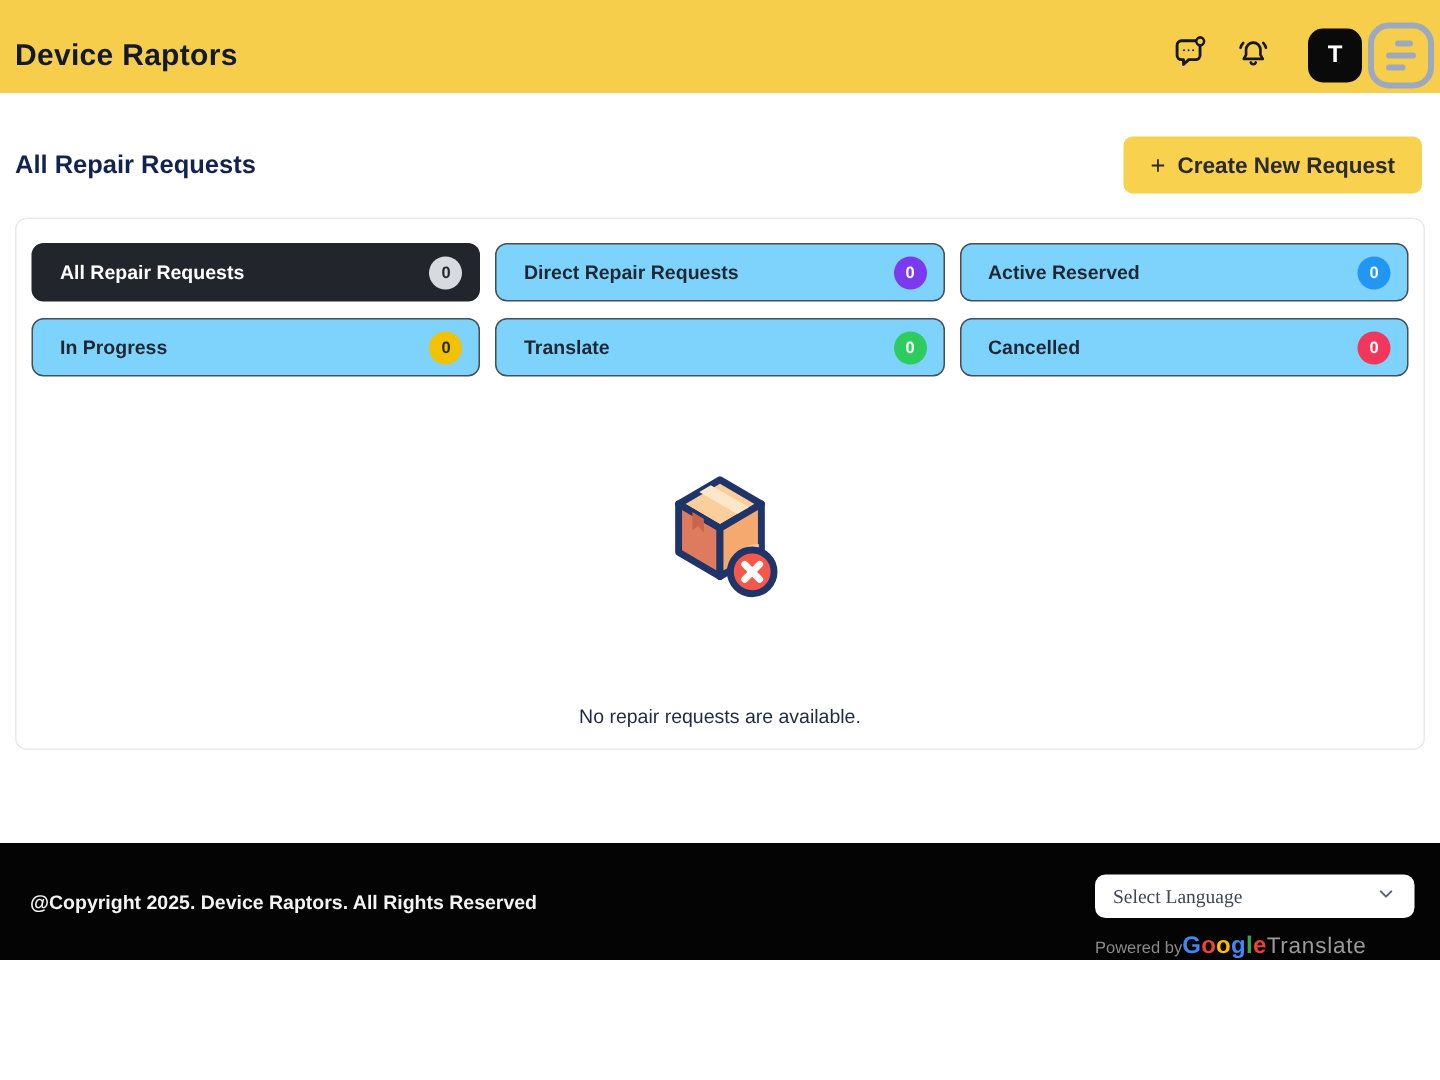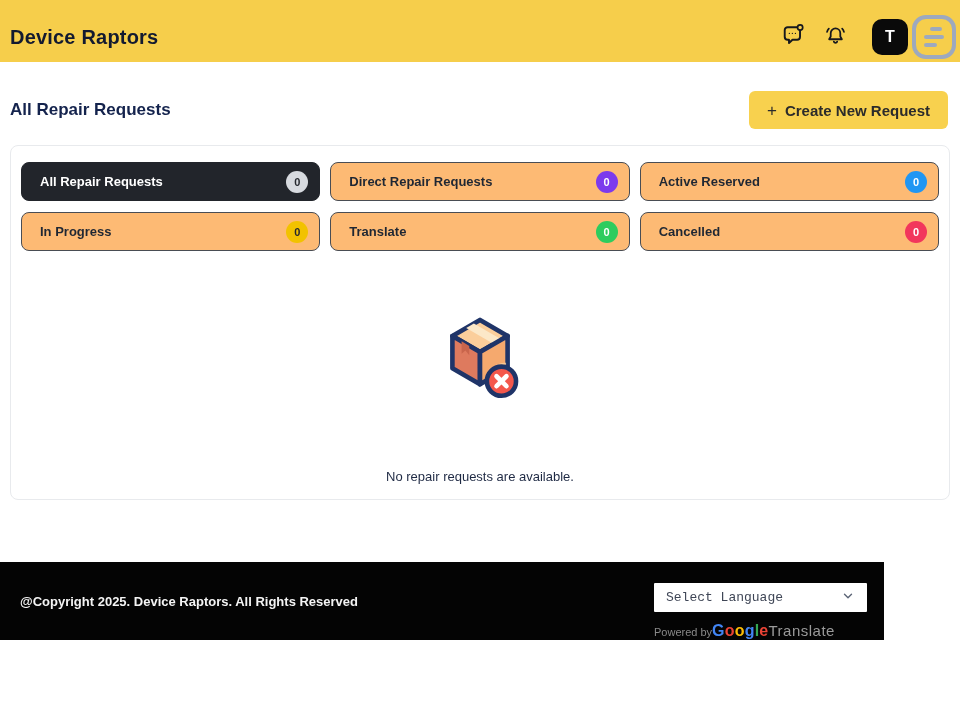--- a/index.html
+++ b/index.html
@@ -26,40 +26,40 @@
   .page-title { font-size:17px; font-weight:800; color:#14234D; }
   .create-btn { background:#F8D14E; border:none; border-radius:6px; height:38px; padding:0 18px;
                 font-family:inherit; font-size:15px; font-weight:600; color:#2B2B2B; cursor:pointer;
                 display:flex; align-items:center; gap:8px; }
   .create-plus { font-size:17px; font-weight:500; line-height:1; }
 
   
   .card { margin:16px 10px 0 10px; background:#fff; border:1px solid #E8EAED; border-radius:8px;
           height:355px; padding:16px 10px; }
   .tabs-grid { display:grid; grid-template-columns:1fr 1fr 1fr; gap:11px 10px; }
-  .tab { height:39px; border-radius:8px; border:1px solid #494D54; background:#fdba74; cursor:pointer;
+  .tab { height:39px; border-radius:8px; border:1px solid #494D54; background:#7dd3fc; cursor:pointer;
          display:flex; align-items:center; justify-content:space-between; padding:0 11px 0 18px;
          font-family:inherit; }
   .tab .tab-label { font-size:13px; font-weight:700; color:#1F2733; }
   .tab.active { background:#22252B; border-color:#22252B; }
   .tab.active .tab-label { color:#ffffff; }
   .badge { min-width:22px; height:22px; border-radius:50%; display:flex; align-items:center; justify-content:center;
            font-size:11px; font-weight:700; }
 
   
   .empty { display:flex; flex-direction:column; align-items:center; margin-top:58px; }
   .empty-msg { margin-top:56px; font-size:13px; color:#1F2A44; }
 
   
-  .footer { position:absolute; left:0; top:562px; width:884px; height:78px; background:#040404;
+  .footer { position:absolute; left:0; top:562px; width:960px; height:78px; background:#040404;
             display:flex; justify-content:space-between; padding:0 17px 0 20px; }
   .copyright { align-self:center; color:#F4F4F4; font-size:13px; font-weight:700; }
   .footer-right { display:flex; flex-direction:column; padding-top:21px; width:213px; }
-  .lang-select { height:31px; background:#fff; border:none; border-radius:1px; padding:0 12px; cursor:pointer;
-                 display:flex; align-items:center; justify-content:space-between; font-family:Liberation Mono, monospace; }
+  .lang-select { height:31px; background:#fff; border:none; border-radius:7px; padding:0 12px; cursor:pointer;
+                 display:flex; align-items:center; justify-content:space-between; font-family:Liberation Serif, serif; }
   .lang-select span { font-size:13px; color:#3F4656; }
   .powered { margin-top:10px; font-size:11px; color:#8A8A8A; display:flex; align-items:baseline; gap:0; text-decoration:none; }
   .google-logo { font-size:16px; font-weight:700; letter-spacing:.2px;text-align:center; }
   .translate-word { font-size:15px; color:#9A9A9A; letter-spacing:.5px; }
 </style>
 </head>
 <body>
 
 <div class="viewport">
 

